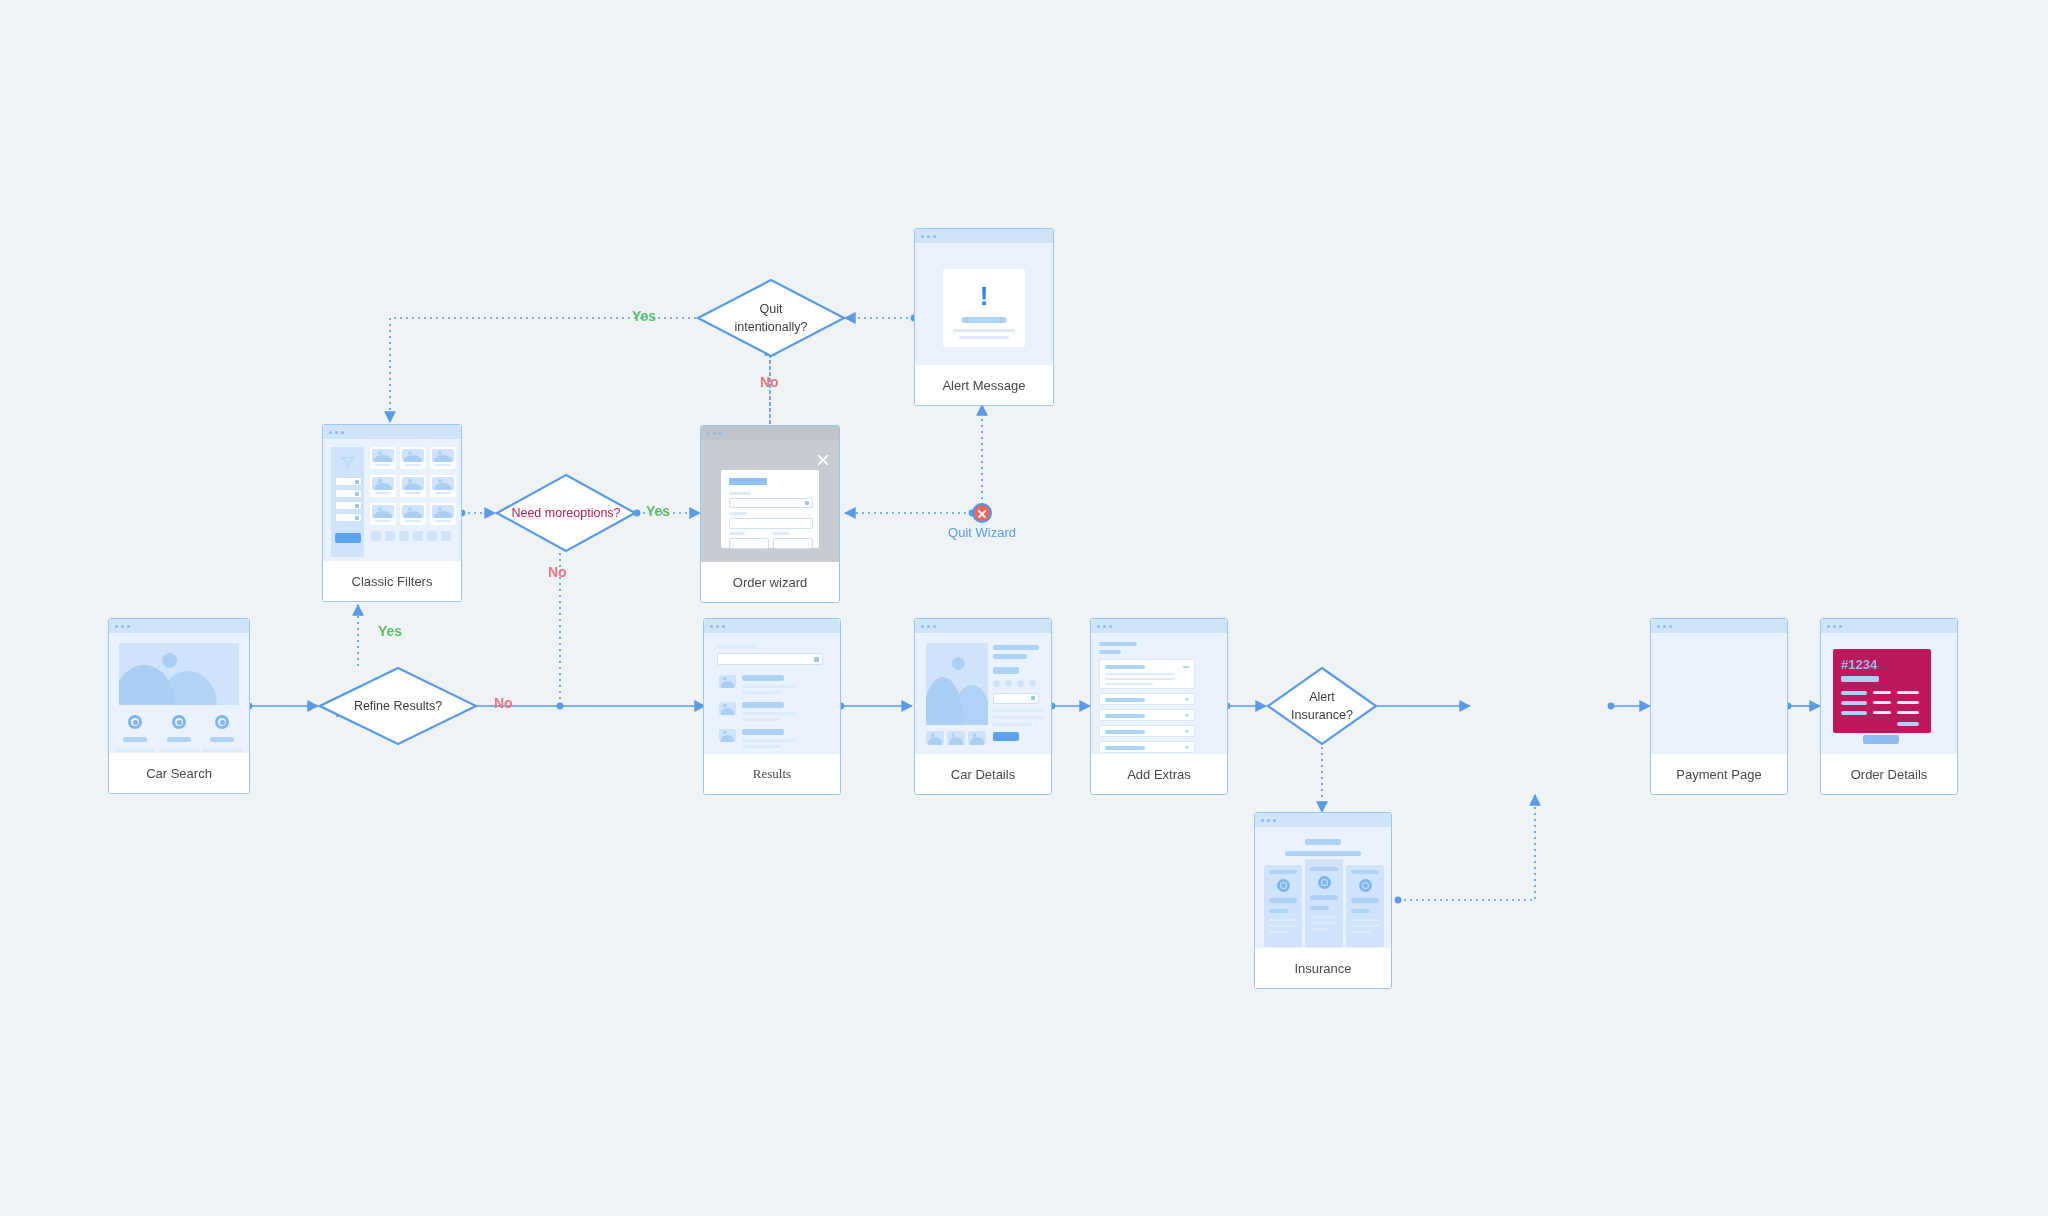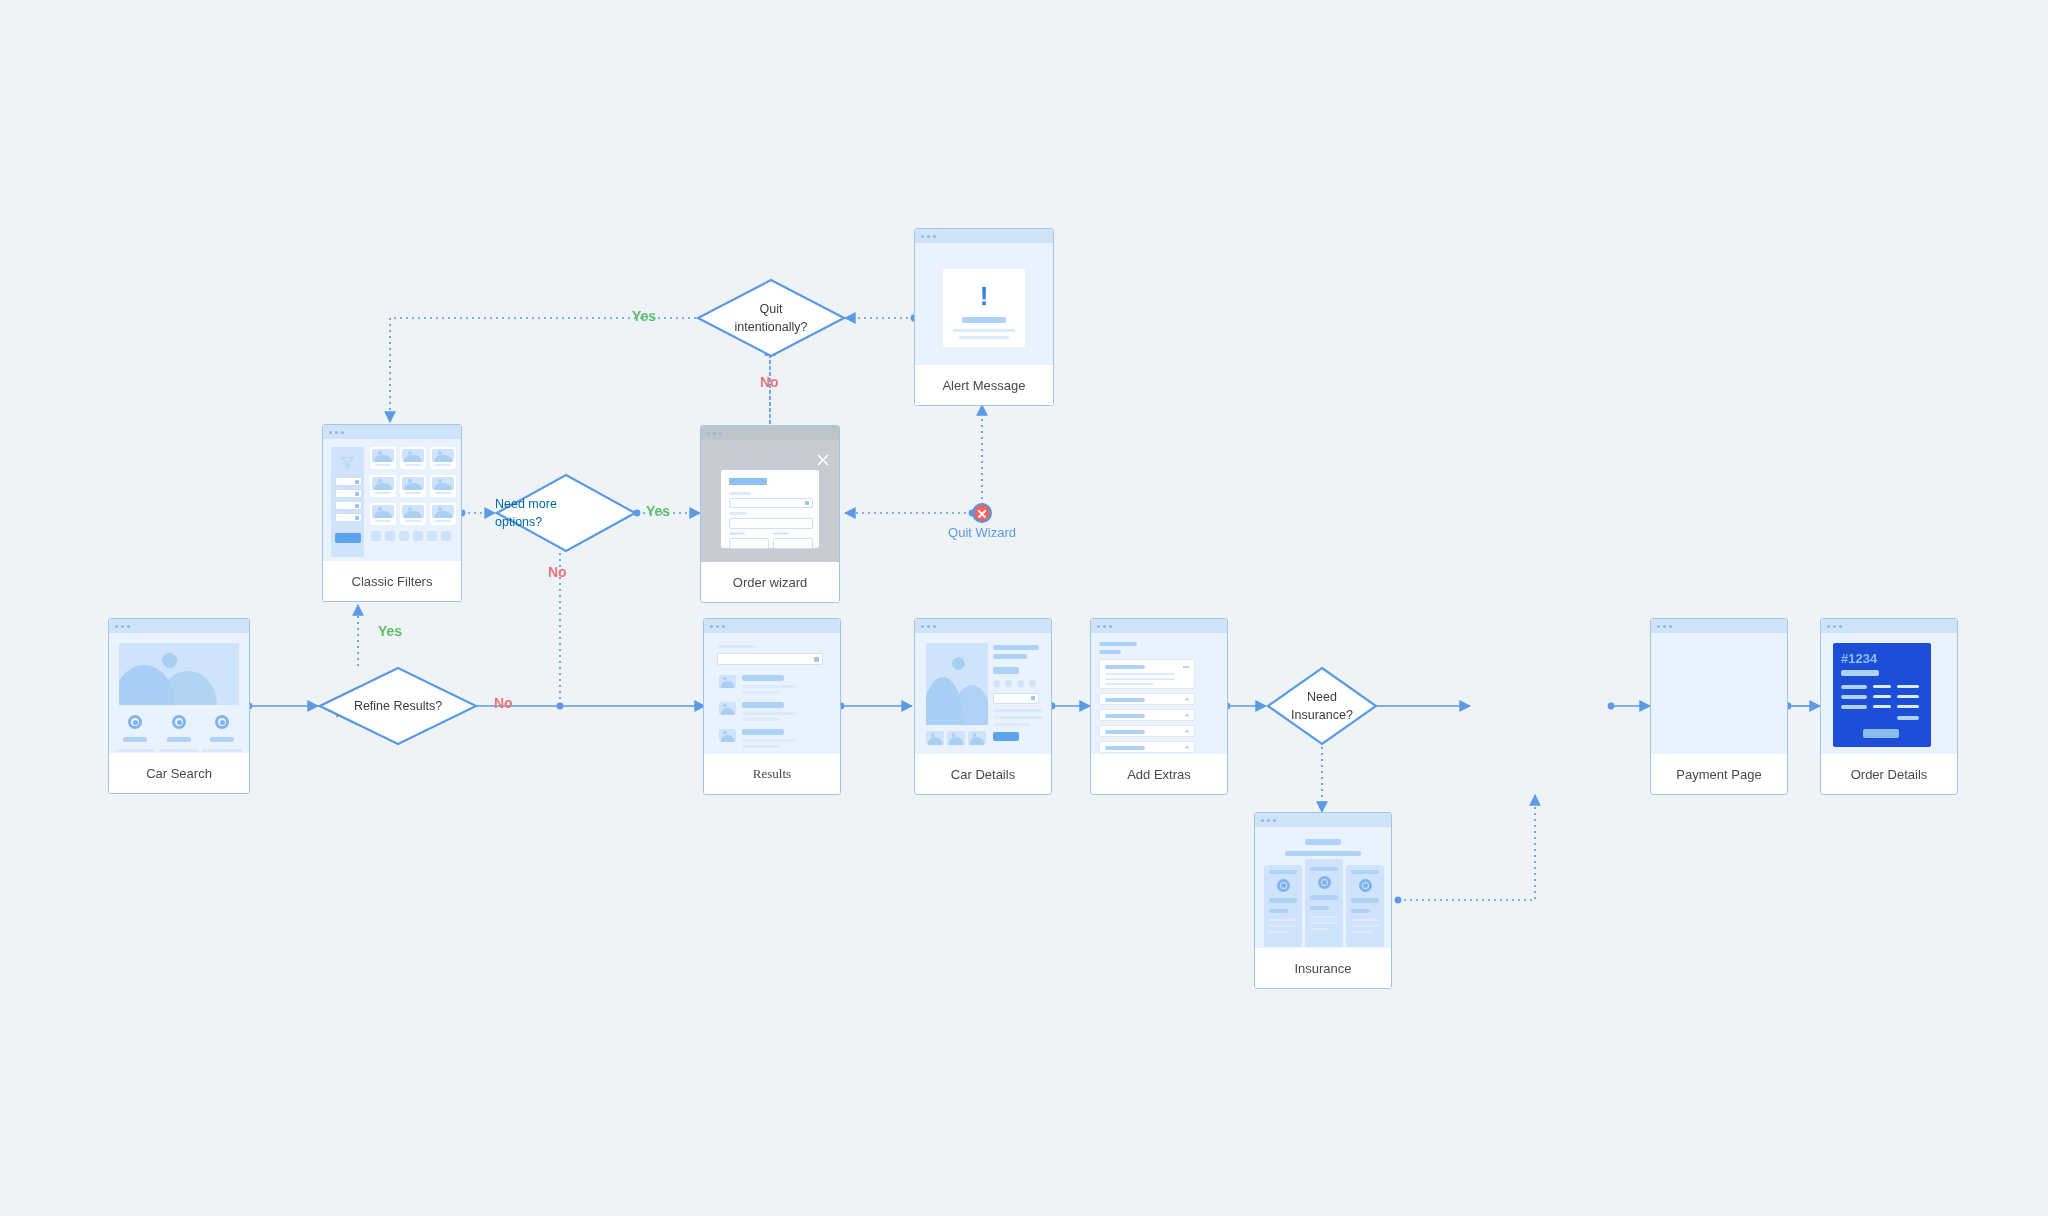--- a/index.html
+++ b/index.html
@@ -172,42 +172,42 @@
     <svg viewBox="0 0 160 80" width="160" height="80" style="position:absolute;left:0;top:0">
       <polygon points="80,2 158,40 80,78 2,40" fill="#ffffff" stroke="#5b9ae4" stroke-width="2.2"></polygon>
     </svg>
     <div style="position:absolute;left:0;top:0;width:160px;height:80px;display:flex;align-items:center;justify-content:center;font-size:12.5px;color:#3c3c3c">Refine Results?</div>
   </div>
 
   <div style="position:absolute;left:495px;top:473px;width:142px;height:80px;">
     <svg viewBox="0 0 142 80" width="142" height="80" style="position:absolute;left:0;top:0">
       <polygon points="71,2 140,40 71,78 2,40" fill="#ffffff" stroke="#5b9ae4" stroke-width="2.2"></polygon>
     </svg>
-    <div style="position:absolute;left:0;top:0;width:142px;height:80px;display:flex;flex-direction:column;justify-content:center;font-size:12.5px;color:#0369a1;line-height:1.45">
+    <div style="position:absolute;left:0;top:0;width:142px;height:80px;display:flex;flex-direction:row;align-items:center;justify-content:center;font-size:12.5px;color:#be185d;line-height:1.45">
       <span>Need more</span>
       <span>options?</span>
     </div>
   </div>
 
   <div style="position:absolute;left:696px;top:278px;width:150px;height:80px;">
     <svg viewBox="0 0 150 80" width="150" height="80" style="position:absolute;left:0;top:0">
       <polygon points="75,2 148,40 75,78 2,40" fill="#ffffff" stroke="#5b9ae4" stroke-width="2.2"></polygon>
     </svg>
     <div style="position:absolute;left:0;top:0;width:150px;height:80px;display:flex;flex-direction:column;align-items:center;justify-content:center;font-size:12.5px;color:#3c3c3c;line-height:1.45">
       <span>Quit</span>
       <span>intentionally?</span>
     </div>
   </div>
 
   <div style="position:absolute;left:1266px;top:666px;width:112px;height:80px;">
     <svg viewBox="0 0 112 80" width="112" height="80" style="position:absolute;left:0;top:0">
       <polygon points="56,2 110,40 56,78 2,40" fill="#ffffff" stroke="#5b9ae4" stroke-width="2.2"></polygon>
     </svg>
     <div style="position:absolute;left:0;top:0;width:112px;height:80px;display:flex;flex-direction:column;align-items:center;justify-content:center;font-size:12.5px;color:#3c3c3c;line-height:1.45">
-      <span>Need</span>
+      <span>Alert</span>
       <span>Insurance?</span>
     </div>
   </div>
 
   <div class="terminator" style="left:972px;top:503px;">
     <div class="dot"></div>
     <div class="lab">Quit Wizard</div>
   </div>
 
   <div class="card" style="left:108px;top:618px;width:142px;height:176px;">
@@ -539,21 +539,21 @@
   </div>
 
   <div class="card" style="left:1820px;top:618px;width:138px;height:177px;">
     <div class="body">
       <div class="titlebar">
         <i></i>
         <i></i>
         <i></i>
       </div>
       <div class="inner">
-        <div style="position:absolute;left:12px;top:10px;width:98px;height:104px;background:#1d4ed8;border-radius:2px">
+        <div style="position:absolute;left:12px;top:16px;width:98px;height:84px;background:#be185d;border-radius:2px">
           <div style="position:absolute;left:8px;top:8px;font-size:13px;font-weight:700;color:#8dbdee;font-family:'Liberation Sans',sans-serif">#1234</div>
           <div class="bar" style="left:8px;top:27px;width:38px;height:6px;"></div>
           <div class="bar" style="left:8px;top:42px;width:26px;height:4px;"></div>
           <div class="bar faint" style="left:40px;top:42px;width:18px;height:3px;"></div>
           <div class="bar faint" style="left:64px;top:42px;width:22px;height:3px;"></div>
           <div class="bar" style="left:8px;top:52px;width:26px;height:4px;"></div>
           <div class="bar faint" style="left:40px;top:52px;width:18px;height:3px;"></div>
           <div class="bar faint" style="left:64px;top:52px;width:22px;height:3px;"></div>
           <div class="bar" style="left:8px;top:62px;width:26px;height:4px;"></div>
           <div class="bar faint" style="left:40px;top:62px;width:18px;height:3px;"></div>

